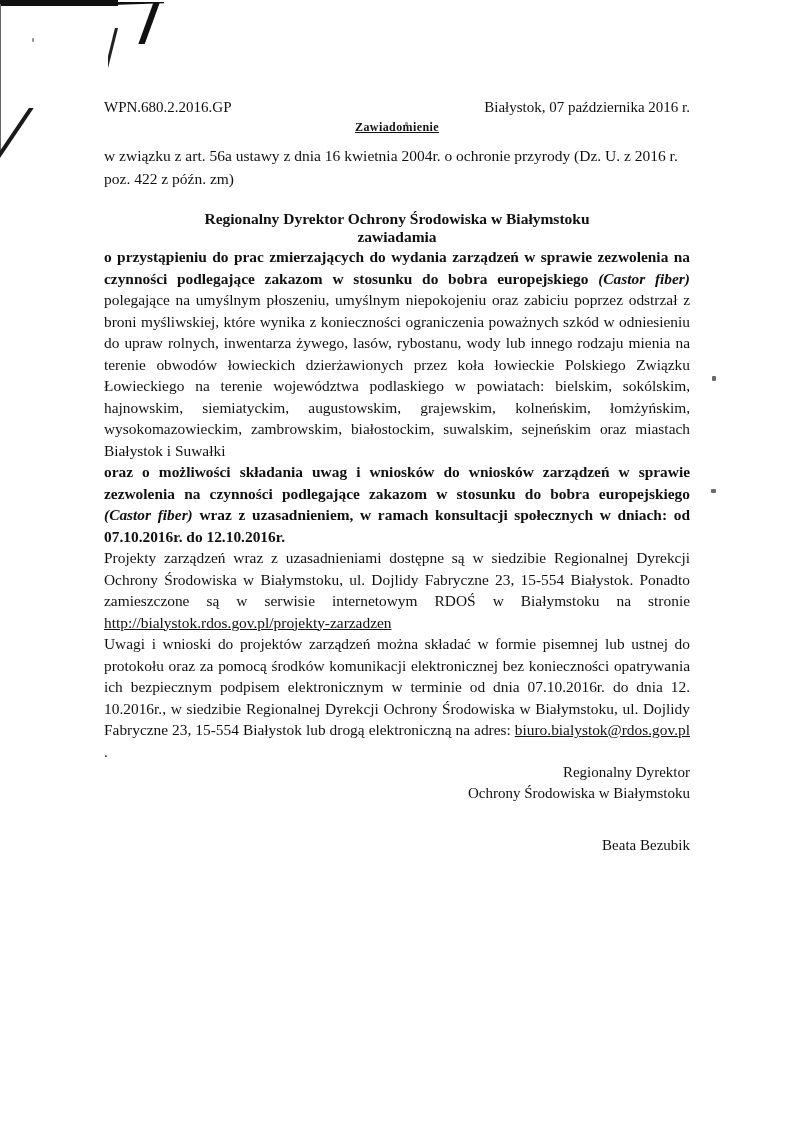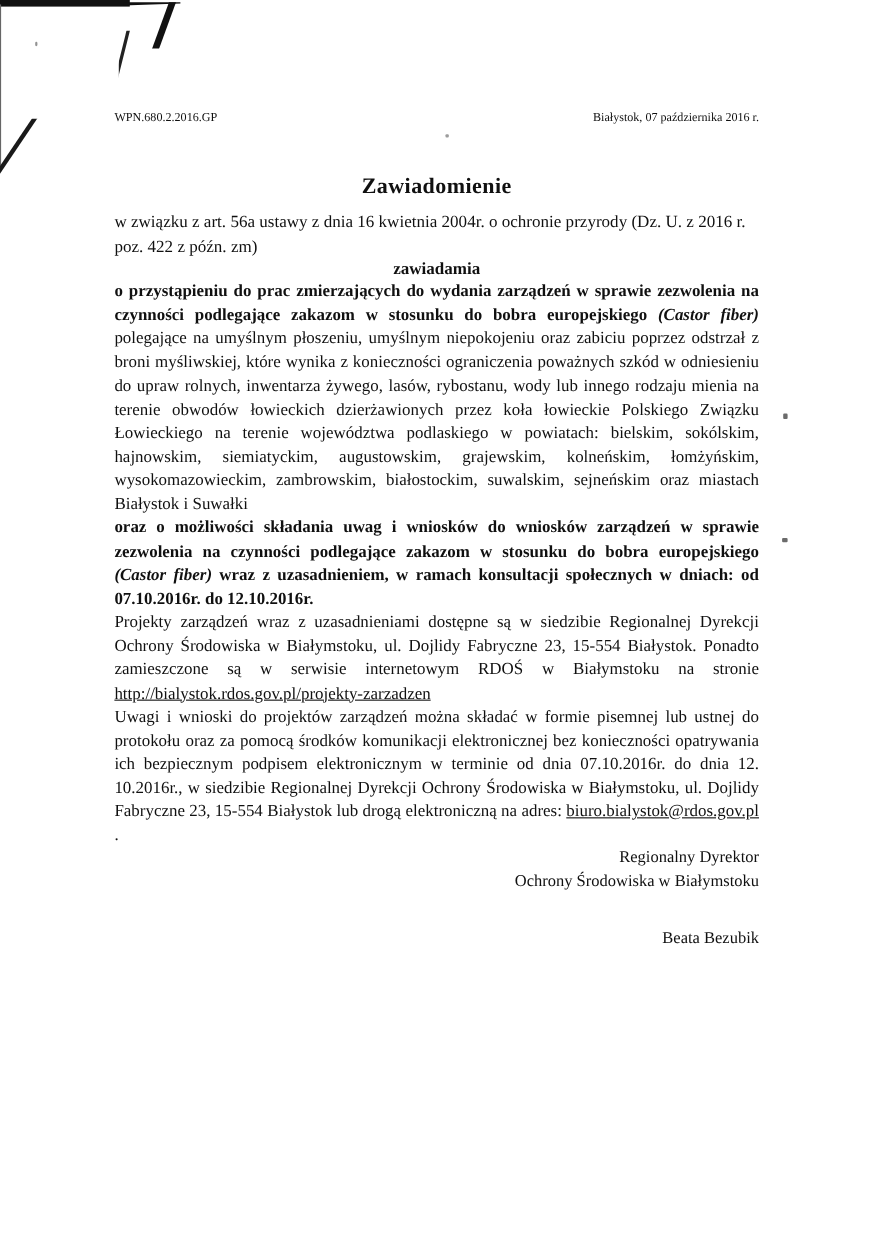--- a/index.html
+++ b/index.html
@@ -105,32 +105,32 @@
     position: absolute;
     left: 104px;
     top: 0;
     width: 586px;
   }
 
   .header-row {
     position: relative;
     height: 24px;
     margin-top: 96px;
-    font-size: 11px;
+    font-size: 15px;
     line-height: 22px;
   }
   .doc-ref { position: absolute; left: 0; top: 0; white-space: nowrap; }
   .doc-place-date { position: absolute; right: 0; top: 0; white-space: nowrap; }
 
   .title {
     text-align: center;
     font-weight: bold;
-    font-size: 20px;
+    font-size: 12px;
     letter-spacing: .4px;
-    margin-top: 38px;
+    text-decoration: underline;
   }
 
   .legal-basis {
     font-size: 15.5px;
     line-height: 23px;
     margin-top: 9px;
   }
 
   .authority {
     text-align: center;
@@ -195,20 +195,21 @@
       <span class="doc-place-date">Białystok, 07 października 2016 r.</span>
     </div>
 
     <div class="title">Zawiadomienie</div>
 
     <div class="legal-basis">
       <span>w związku z art. 56a ustawy z dnia 16 kwietnia 2004r. o ochronie przyrody (Dz. U. z 2016 r.</span><br>
       <span>poz. 422 z późn. zm)</span>
     </div>
 
+    <div class="authority">Regionalny Dyrektor Ochrony Środowiska w Białymstoku</div>
 
     <div class="notifies">zawiadamia</div>
 
     <p class="body-par par-subject"><span class="b">o przystąpieniu do prac zmierzających do wydania zarządzeń w sprawie zezwolenia na czynności podlegające zakazom w stosunku do bobra europejskiego </span><span class="bi">(Castor fiber)</span><span> polegające na umyślnym płoszeniu, umyślnym niepokojeniu oraz zabiciu poprzez odstrzał z broni myśliwskiej, które wynika z konieczności ograniczenia poważnych szkód w odniesieniu do upraw rolnych, inwentarza żywego, lasów, rybostanu, wody lub innego rodzaju mienia na terenie obwodów łowieckich dzierżawionych przez koła łowieckie Polskiego Związku Łowieckiego na terenie województwa podlaskiego w powiatach: bielskim, sokólskim, hajnowskim, siemiatyckim, augustowskim, grajewskim, kolneńskim, łomżyńskim, wysokomazowieckim, zambrowskim, białostockim, suwalskim, sejneńskim oraz miastach Białystok i Suwałki</span></p>
 
     <p class="body-par par-consult"><span class="b">oraz o możliwości składania uwag i wniosków do wniosków zarządzeń w sprawie zezwolenia na czynności podlegające zakazom w stosunku do bobra europejskiego </span><span class="bi">(Castor fiber)</span><span class="b"> wraz z uzasadnieniem, w ramach konsultacji społecznych w dniach: od 07.10.2016r. do 12.10.2016r.</span></p>
 
     <p class="body-par par-access"><span>Projekty zarządzeń wraz z uzasadnieniami dostępne są w siedzibie Regionalnej Dyrekcji Ochrony Środowiska w Białymstoku, ul. Dojlidy Fabryczne 23, 15-554 Białystok. Ponadto zamieszczone są w serwisie internetowym RDOŚ w Białymstoku na stronie </span><span class="u">http://bialystok.rdos.gov.pl/projekty-zarzadzen</span></p>
 
     <p class="body-par par-submit"><span>Uwagi i wnioski do projektów zarządzeń można składać w formie pisemnej lub ustnej do protokołu oraz za pomocą środków komunikacji elektronicznej bez konieczności opatrywania ich bezpiecznym podpisem elektronicznym w terminie od dnia 07.10.2016r. do dnia 12. 10.2016r., w siedzibie Regionalnej Dyrekcji Ochrony Środowiska w Białymstoku, ul. Dojlidy Fabryczne 23, 15-554 Białystok lub drogą elektroniczną na adres: </span><span class="u">biuro.bialystok@rdos.gov.pl</span><span> .</span></p>

